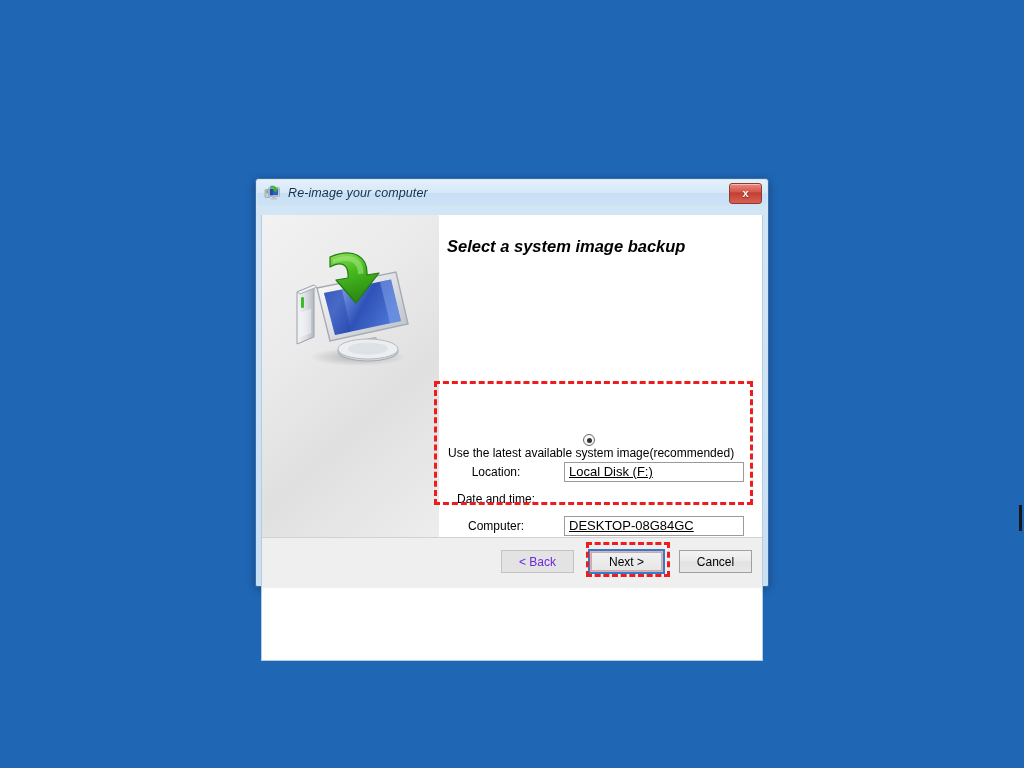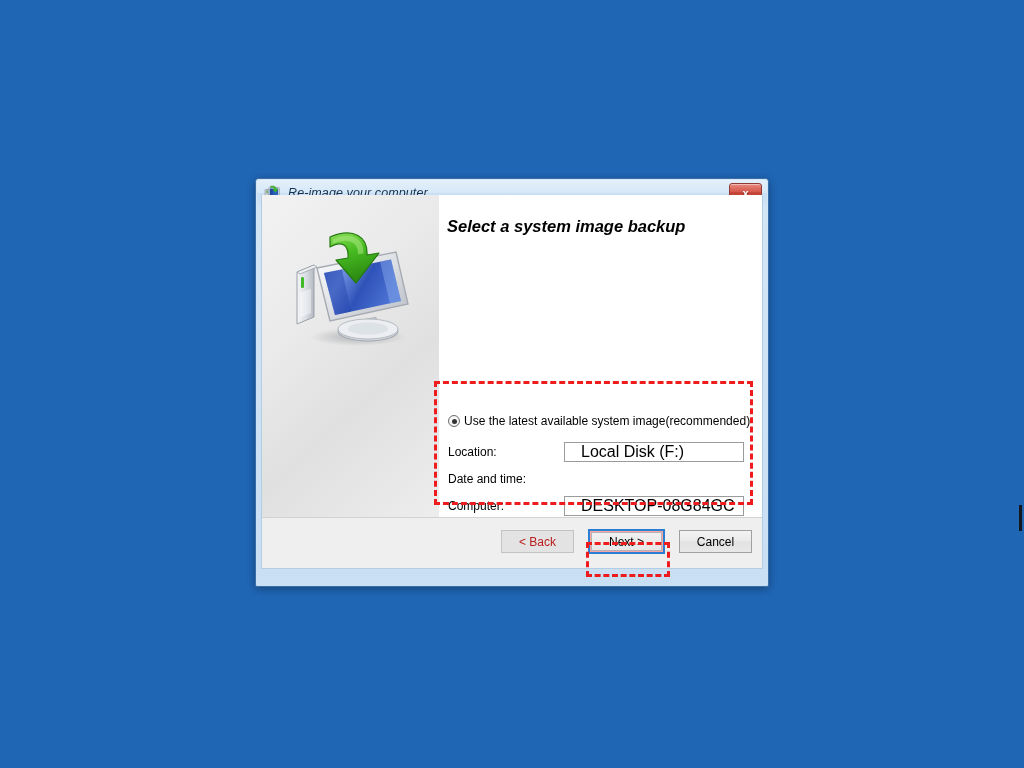--- a/index.html
+++ b/index.html
@@ -98,28 +98,29 @@
     font-weight: bold;
     font-family: "Liberation Sans", sans-serif;
     text-shadow: 0 1px 1px rgba(0,0,0,0.45);
     line-height: 1;
   }
 
   
   .client {
     position: absolute;
     left: 5px;
-    top: 16px;
+    top: 36px;
     width: 502px;
-    height: 374px;
+    height: 446px;
     background: #ffffff;
     box-sizing: border-box;
     border: 1px solid #b4cde3;
     border-top: none;
     overflow: hidden;
+    text-align: center;
   }
 
   .content-row {
     position: absolute;
     left: 0; top: 0;
     width: 500px;
     height: 322px;
     background: #ffffff;
     display: flex;
   }
@@ -176,20 +177,21 @@
     line-height: 14.6px;
   }
 
   
   .radio-row {
     position: absolute;
     left: 9px;
     top: 219px;
     display: flex;
     align-items: center;
+    flex-direction: column;
   }
   .radio-row-2 {
     position: absolute;
     left: 9px;
     top: 324px;
     display: flex;
     align-items: center;
   }
   .radio {
     width: 12px;
@@ -238,27 +240,28 @@
     flex: 0 0 auto;
     font-size: 12px;
     color: #000000;
   }
   .field-box {
     flex: 1 1 auto;
     height: 20px;
     box-sizing: border-box;
     border: 1px solid #9b9b9b;
     background: #ffffff;
-    font-size: 16px;
-    color: #000000;
-    display: flex;
-    align-items: center;
-    padding-left: 16px;
+    font-size: 13px;
+    color: #000000;
+    display: flex;
+    align-items: center;
+    padding-left: 4px;
     white-space: nowrap;
     overflow: hidden;
+    text-decoration: underline;
   }
 
   
   .footer-divider {
     position: absolute;
     left: 0;
     top: 322px;
     width: 500px;
     height: 1px;
     background: #d2d2d2;
@@ -286,21 +289,21 @@
     background: linear-gradient(to bottom, #f3f3f3 0%, #eaeaea 48%, #e2e2e2 52%, #e8e8e8 100%);
     font-size: 12px;
     color: #000000;
     display: flex;
     align-items: center;
     justify-content: center;
     cursor: pointer;
     font-family: "Liberation Sans", sans-serif;
   }
   .btn.disabled {
-    color: #b91c1c;
+    color: #6d28d9;
     background: #e3e3e3;
     border-color: #c3c3c3;
     cursor: default;
     margin-left: 12px;
   }
   .btn-focus-wrap {
     border: 2px solid #2a7fd4;
     padding: 1px;
     background: #fca5a5;
     margin: 0 14px;

